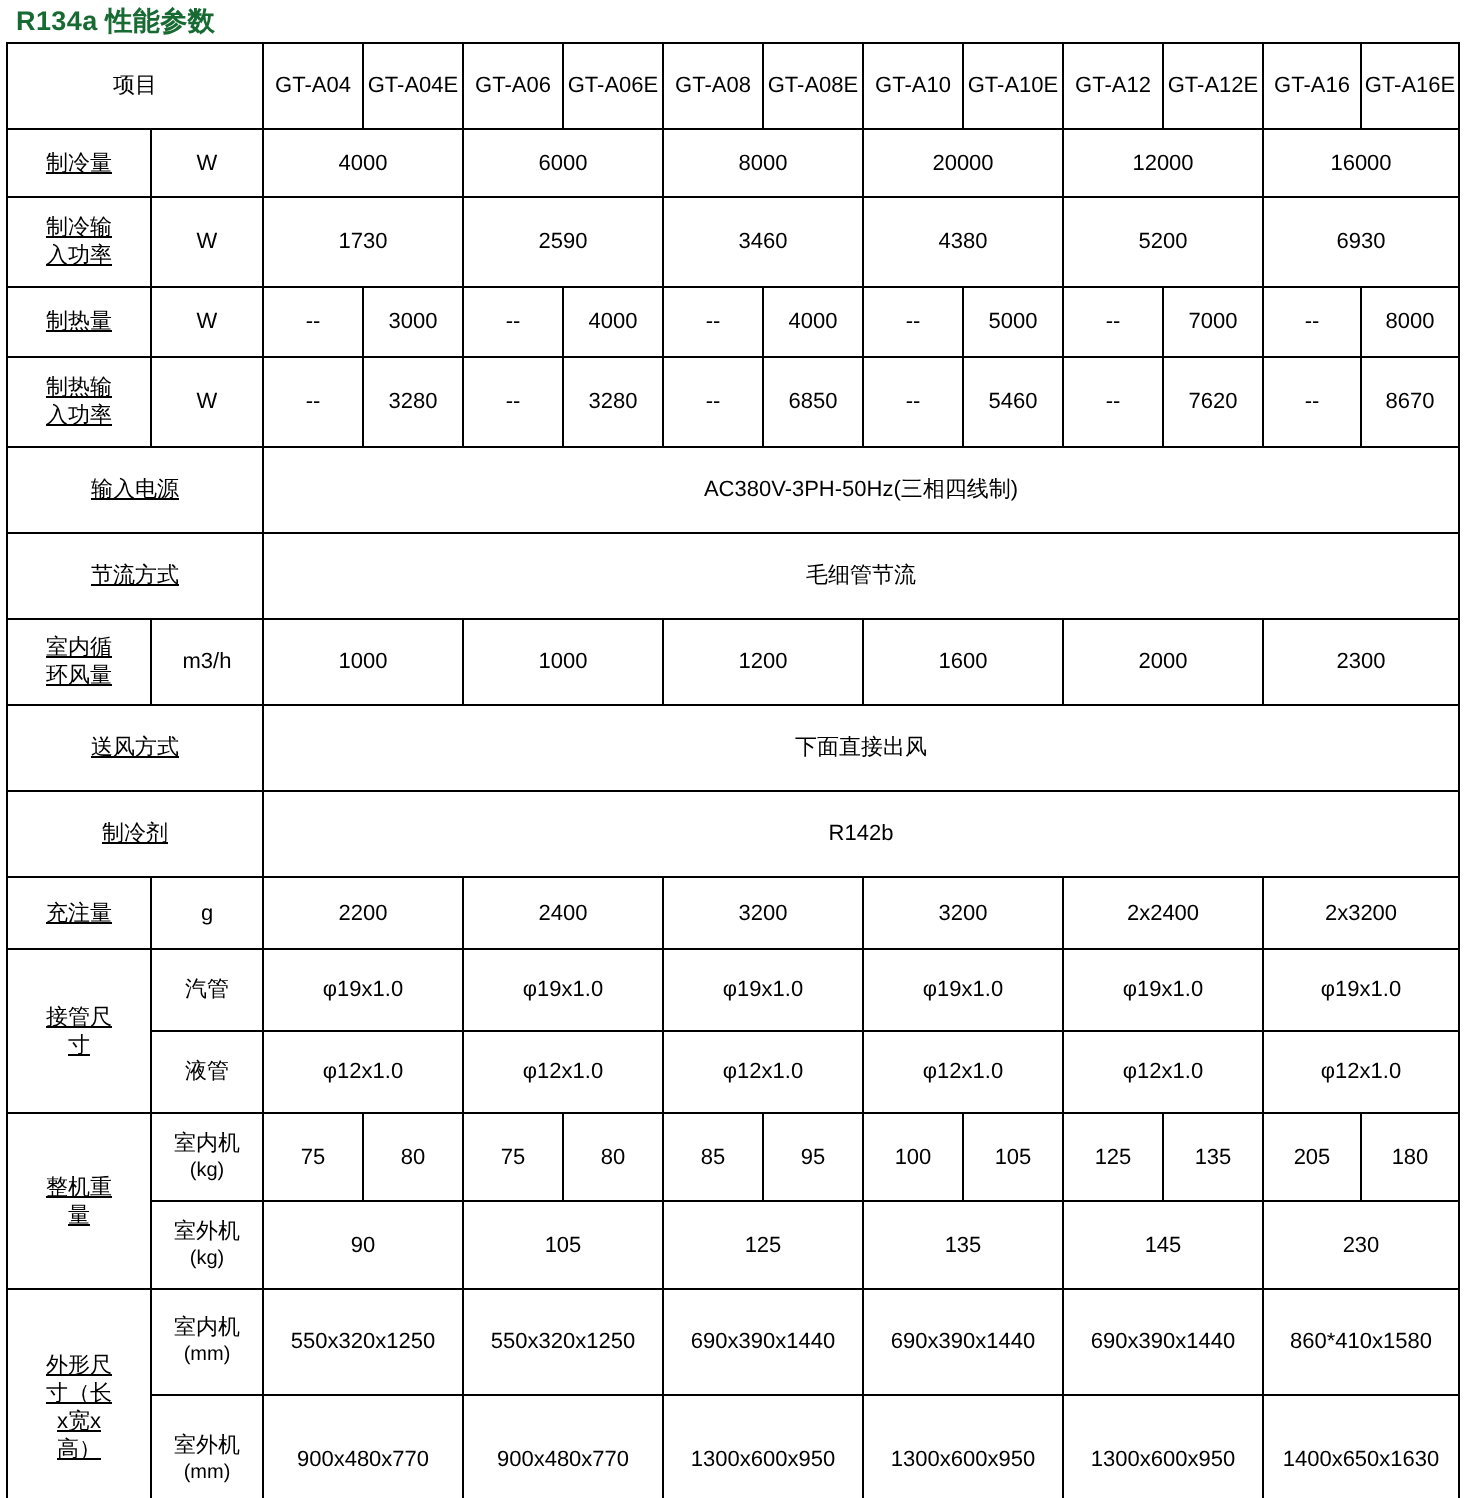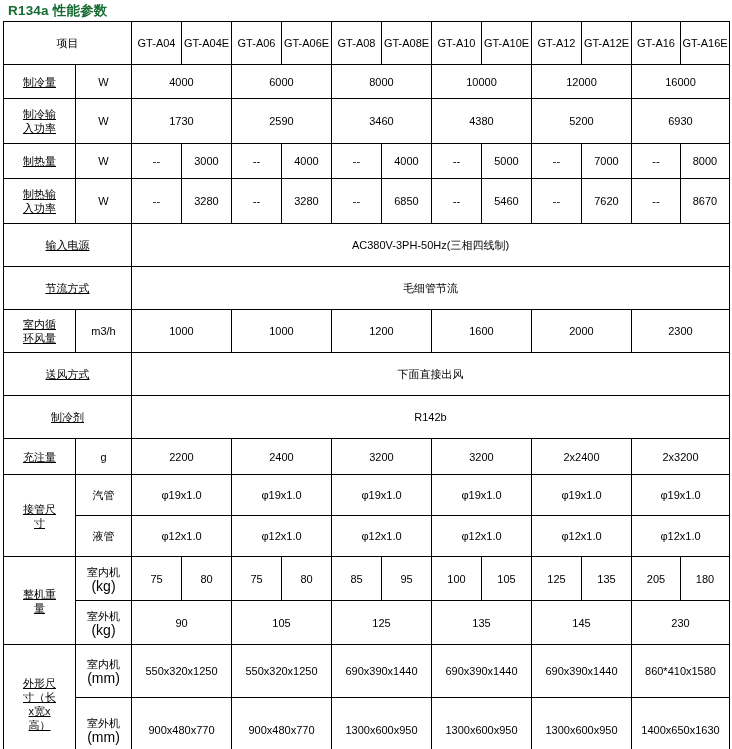--- a/index.html
+++ b/index.html
@@ -65,21 +65,21 @@
     font-size: 11px;
     line-height: 13px;
     padding: 2px 0;
   }
   td.sub {
     background: #d9d9d9;
     font-size: 11.5px;
     line-height: 14px;
   }
   td.sub .u {
-    font-size: 14px;
+    font-size: 10px;
     display: block;
   }
   td.num {
     font-size: 11px;
   }
   td.dim {
     font-size: 11px;
   }
   .wrap-lbl {
     display: block;
@@ -127,21 +127,21 @@
         <td class="model">GT-A16</td>
         <td class="model">GT-A16E</td>
       </tr>
 
       <tr>
         <td class="lbl" style="height:31px">制冷量</td>
         <td class="unit">W</td>
         <td class="num" colspan="2">4000</td>
         <td class="num" colspan="2">6000</td>
         <td class="num" colspan="2">8000</td>
-        <td class="num" colspan="2">10000</td>
+        <td class="num" colspan="2">20000</td>
         <td class="num" colspan="2">12000</td>
         <td class="num" colspan="2">16000</td>
       </tr>
 
       <tr>
         <td class="lbl" style="height:42px">
             <span class="wrap-lbl">制冷输入功率</span>
           </td>
         <td class="unit">W</td>
         <td class="num" colspan="2">1730</td>

